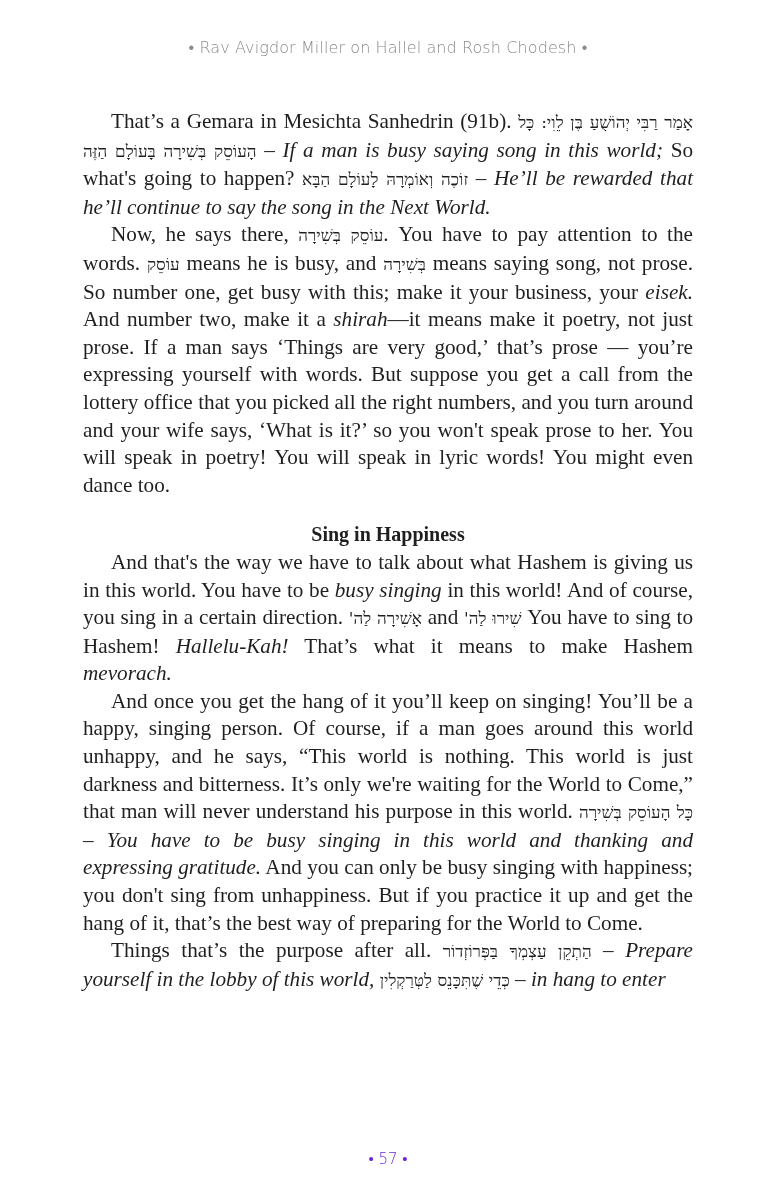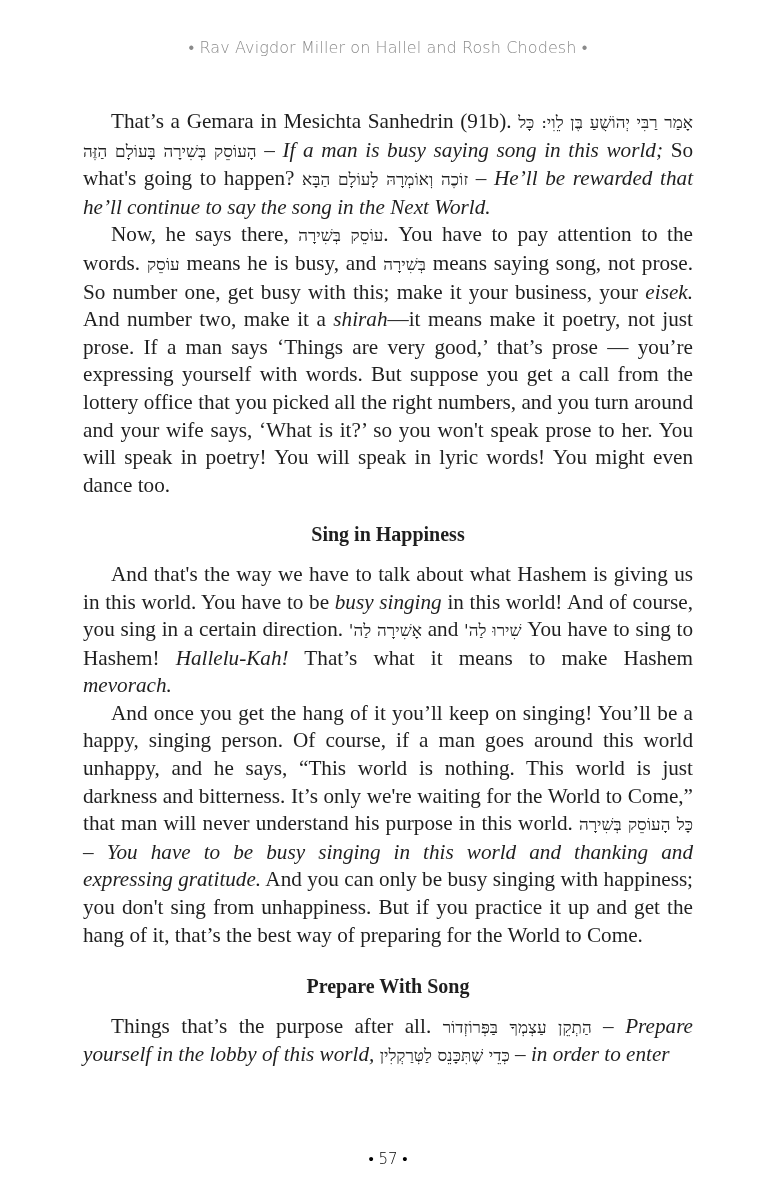--- a/index.html
+++ b/index.html
@@ -11,45 +11,44 @@
     }
     .page {
       position: absolute; top: 108px; left: 83px; width: 610px;
       font-family: "Liberation Serif", serif; font-size: 21.2px; line-height: 27.6px;
       color: #1f1f1f; text-align: justify;
     }
     .page p { margin: 0; text-indent: 28px; }
     .page p + p.gap { }
     .page h3 {
       font-family: "Liberation Serif", serif; font-weight: bold; font-size: 20px;
-      text-align: center; margin: 12px; line-height: 27.6px;
+      text-align: center; margin: 0; line-height: 27.6px;
     }
     .page h3.first { margin-top: 22px; }
     .page h3.second { margin-top: 24px; }
     .heb { font-family: "DejaVu Serif", serif; font-size: 17px; direction: rtl; unicode-bidi: isolate; }
     i, em { font-style: italic; }
     .folio {
       position: absolute; top: 1150px; left: 0; width: 776px; text-align: center;
-      font-family: "DejaVu Sans", sans-serif; font-size: 15px; color: #000000; font-weight: 300;
+      font-family: "DejaVu Sans", sans-serif; font-size: 15px; color: #6d28d9; font-weight: 300;
     }
   </style>
 </head>
 <body>
 
 <div class="running-head">• Rav Avigdor Miller on Hallel and Rosh Chodesh •</div>
 
 <div class="page">
   <p><span>That’s a Gemara in Mesichta Sanhedrin (91b). </span><span class="heb">אָמַר רַבִּי יְהוֹשֻׁעַ בֶּן לֵוִי: כָּל הָעוֹסֵק בְּשִׁירָה בָּעוֹלָם הַזֶּה</span><span> – </span><i>If a man is busy saying song in this world;</i><span>  So what's going to happen? </span><span class="heb">זוֹכֶה וְאוֹמְרָהּ לָעוֹלָם הַבָּא</span><span> – </span><i>He’ll be rewarded that he’ll continue to say the song in the Next World.</i></p>
 
   <p class="gap"><span>Now, he says there, </span><span class="heb">עוֹסֵק בְּשִׁירָה</span><span>. You have to pay attention to the words. </span><span class="heb">עוֹסֵק</span><span> means he is busy, and </span><span class="heb">בְּשִׁירָה</span><span> means saying song, not prose. So number one, get busy with this; make it your business, your </span><i>eisek.</i><span> And number two, make it a </span><i>shirah</i><span>—it means make it poetry, not just prose. If a  man says ‘Things are very good,’ that’s prose — you’re  expressing yourself with words. But suppose you get a call from the lottery office that you picked all the right numbers, and you turn around and your wife says, ‘What is it?’ so you won't speak prose to her.  You will speak in poetry! You will speak in lyric words! You might even dance too.</span></p>
 
   <h3 class="first">Sing in Happiness</h3>
 
   <p><span>And that's the way we have to talk about what Hashem is giving us in this world. You have to be </span><i>busy singing</i><span> in this world! And of course, you sing in a certain direction. </span><span class="heb">אָשִׁירָה לַה'</span><span> and </span><span class="heb">שִׁירוּ לַה'</span><span> You have to sing to Hashem! </span><i>Hallelu-Kah!</i><span> That’s what it means to make Hashem </span><i>mevorach.</i></p>
 
   <p class="gap"><span>And once you get the hang of it you’ll keep on singing! You’ll be a happy, singing person. Of course, if a man goes around this world unhappy, and he says, “This world is nothing.  This world is just darkness and bitterness.  It’s only we're waiting for the World to Come,” that man will never understand his purpose in this world.  </span><span class="heb">כָּל הָעוֹסֵק בְּשִׁירָה</span><span> – </span><i>You have to be busy singing in this world and thanking and expressing gratitude.</i><span>  And you can only be busy singing with happiness; you don't sing from unhappiness. But if you practice it up and get the hang of it, that’s the best way of preparing for the World to Come.</span></p>
 
-  <h3 class="second">Prepare With Song</h3>
 
-  <p><span>Things that’s the purpose after all. </span><span class="heb">הַתְקֵן עַצְמְךָ בַּפְּרוֹזְדוֹר</span><span> – </span><i>Prepare yourself in the lobby of this world,</i><span> </span><span class="heb">כְּדֵי שֶׁתִּכָּנֵס לַטְּרַקְלִין</span><span> – </span><i>in order to enter</i></p>
+  <p><span>Things that’s the purpose after all. </span><span class="heb">הַתְקֵן עַצְמְךָ בַּפְּרוֹזְדוֹר</span><span> – </span><i>Prepare yourself in the lobby of this world,</i><span> </span><span class="heb">כְּדֵי שֶׁתִּכָּנֵס לַטְּרַקְלִין</span><span> – </span><i>in hang to enter</i></p>
 </div>
 
 <div class="folio">• 57 •</div>
 
 </body></html>

